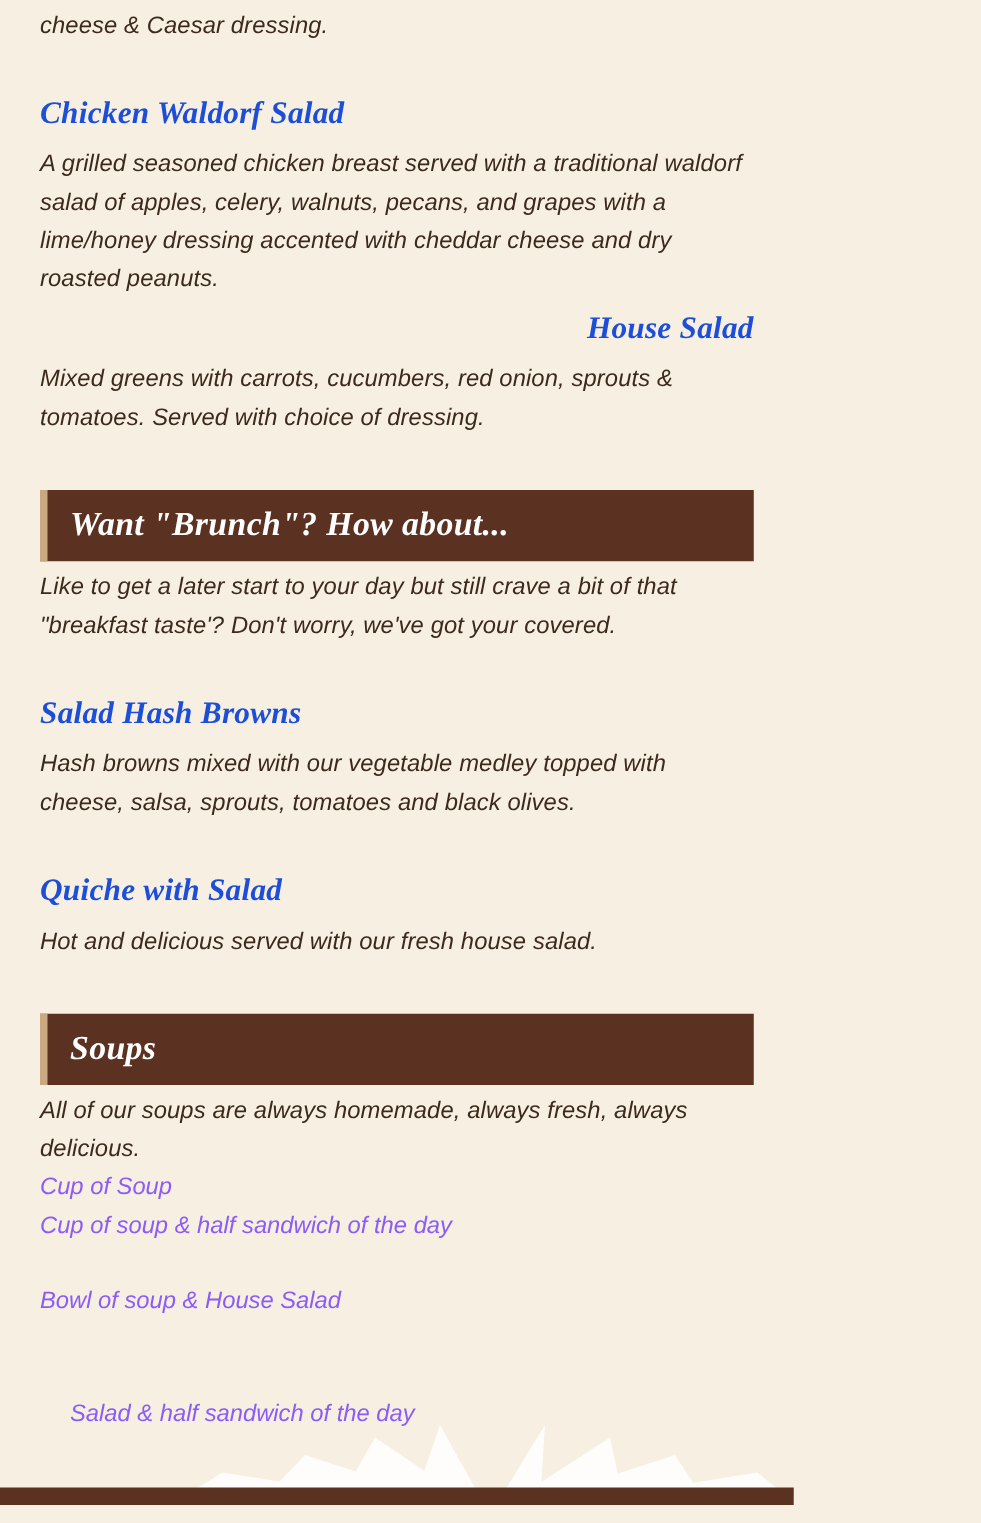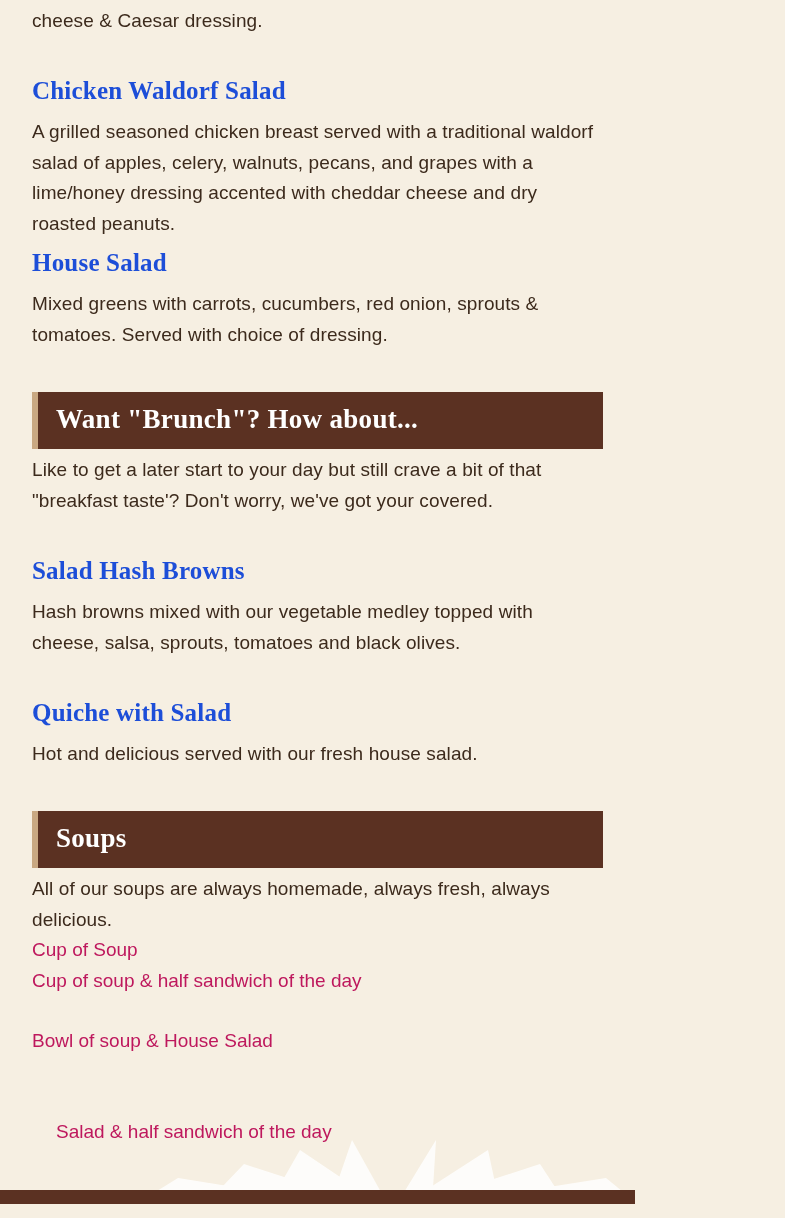--- a/index.html
+++ b/index.html
@@ -14,20 +14,21 @@
     color: #3a2416;
     overflow: hidden;
     position: relative;
   }
 
   .page {
     position: relative;
     width: 635px;
     height: 1218px;
     overflow: hidden;
+    font-style: italic;
   }
 
   
   .para {
     font-size: 19px;
     line-height: 30.5px;
     color: #3c2a1c;
     margin: 0;
     letter-spacing: 0.1px;
   }
@@ -51,21 +52,21 @@
     line-height: 1;
     padding: 14px 18px 16px 18px;
     border-left: 6px solid #c9a882;
     box-sizing: border-box;
     letter-spacing: 0.3px;
   }
 
   .plain-line {
     font-size: 19px;
     line-height: 30.5px;
-    color: #be185d;
+    color: #8b5cf6;
     margin: 0;
   }
 
   
   .blk { position: absolute; left: 32px; right: 32px; }
 
   
   .footer-deco {
     position: absolute;
     left: 0;
@@ -93,21 +94,21 @@
     <p class="para">cheese &amp; Caesar dressing.</p>
   </div>
 
   <div class="blk" style="top: 76px;">
     <h2 class="item-title">Chicken Waldorf Salad</h2>
   </div>
   <div class="blk" style="top: 117px;">
     <p class="para">A grilled seasoned chicken breast served with a traditional waldorf salad of apples, celery, walnuts, pecans, and grapes with a lime/honey dressing accented with cheddar cheese and dry roasted peanuts.</p>
   </div>
 
-  <div class="blk" style="top: 248px;">
+  <div class="blk" style="top: 248px; text-align: right;">
     <h2 class="item-title">House Salad</h2>
   </div>
   <div class="blk" style="top: 289px;">
     <p class="para">Mixed greens with carrots, cucumbers, red onion, sprouts &amp; tomatoes. Served with choice of dressing.</p>
   </div>
 
   <div class="blk" style="top: 392px;">
     <div class="section-banner">Want "Brunch"? How about...</div>
   </div>
   <div class="blk" style="top: 455px;">

